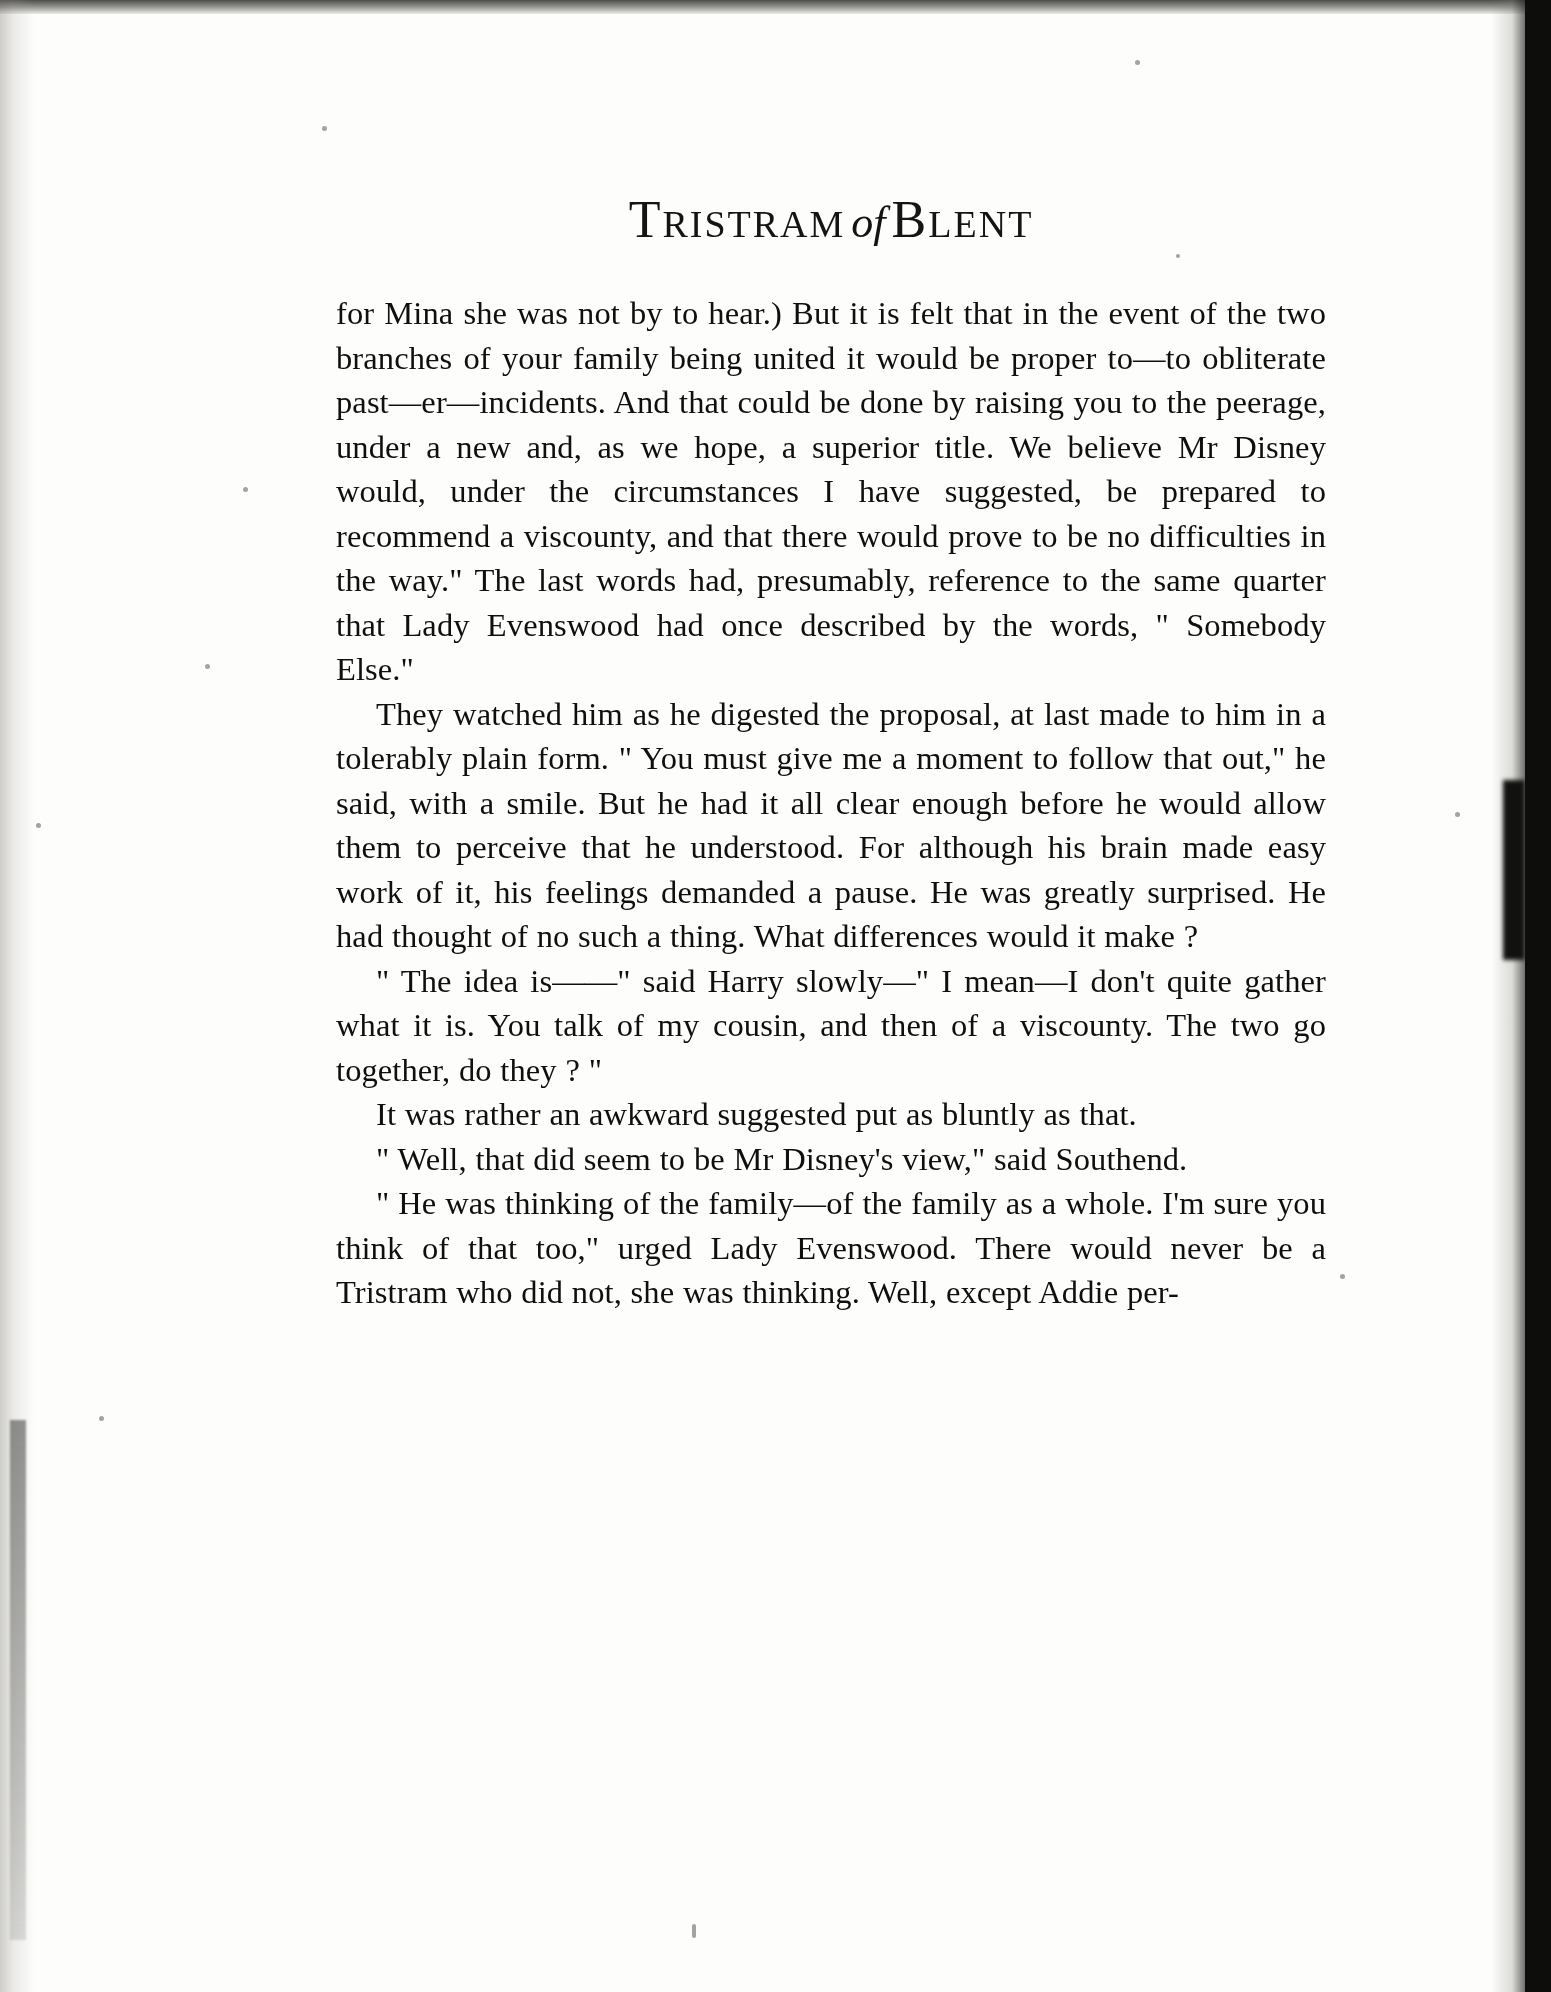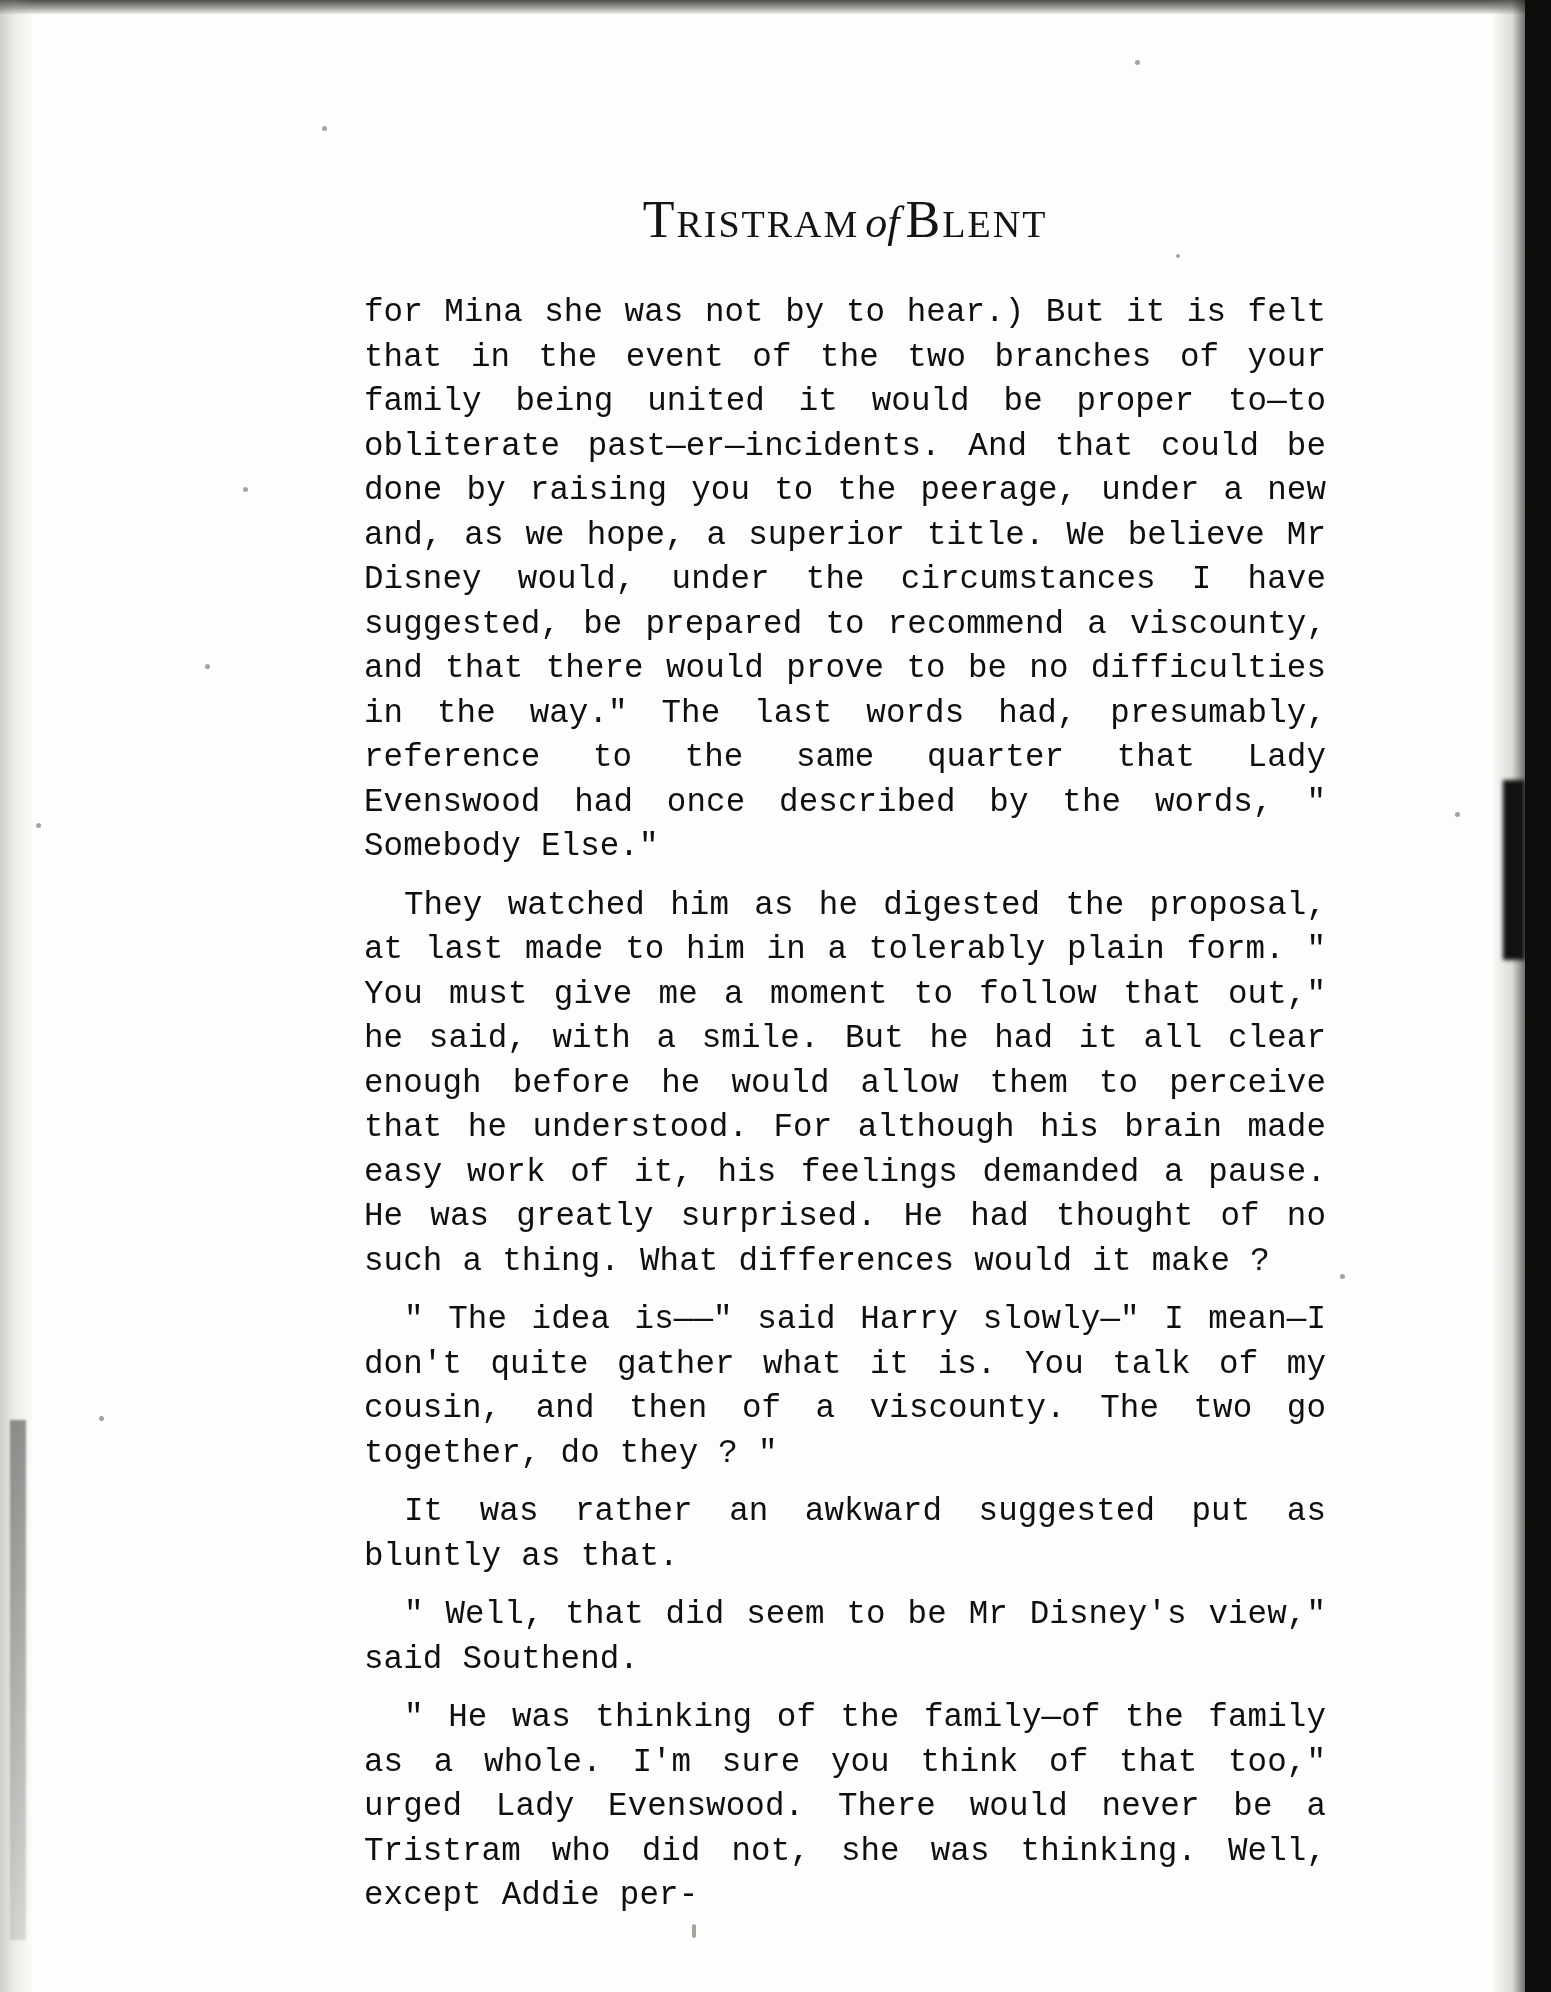--- a/index.html
+++ b/index.html
@@ -60,21 +60,21 @@
     position: absolute;
     top: 1420px; left: 10px;
     width: 16px; height: 520px;
     background: linear-gradient(to bottom, rgba(60,60,58,.55), rgba(60,60,58,.15));
     filter: blur(1.2px);
   }
 
   
   #content {
     position: absolute;
-    left: 350px;
+    left: 336px;
     top: 190px;
     width: 990px;
   }
 
   #running-head {
     text-align: center;
     font-family: "Liberation Serif", serif;
     font-size: 40px;
     letter-spacing: 2px;
     color: #141414;
@@ -90,24 +90,23 @@
     letter-spacing: 0;
     padding: 0 6px;
   }
 
   .para {
     font-size: 32.5px;
     line-height: 44.5px;
     color: #0f0f0f;
     text-align: justify;
     text-justify: inter-word;
-    margin: 14px;
+    margin: 0;
     letter-spacing: .1px;
     word-spacing: .5px;
-    font-family: Liberation Mono, monospace;
   }
   .para.indent {
     text-indent: 40px;
   }
   .para + .para {
     margin-top: 0;
   }
 
   #folio {
     position: absolute;

